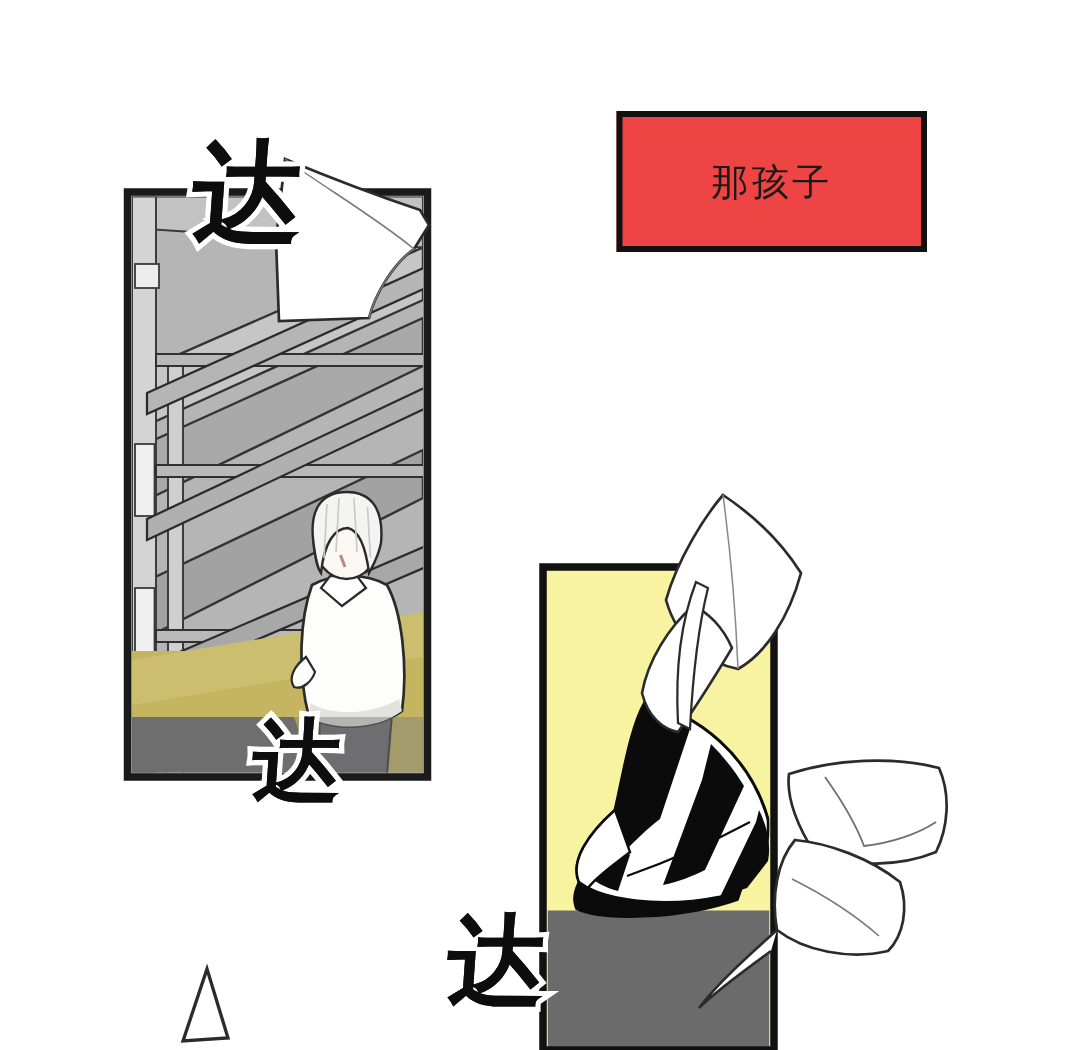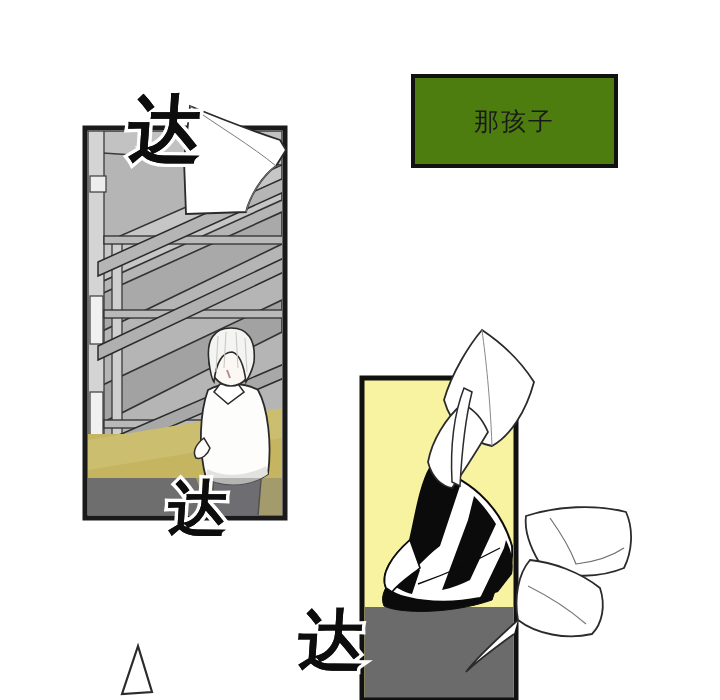--- a/index.html
+++ b/index.html
@@ -27,21 +27,21 @@
     height: 700px;
   }
   
   #dialogue-box {
     position: absolute;
     left: 411px;
     top: 74px;
     width: 207px;
     height: 94px;
     border: 4px solid #111111;
-    background: #4d7c0f;
+    background: #ef4444;
     box-sizing: border-box;
     display: flex;
     align-items: center;
     justify-content: center;
   }
   #dialogue-text {
     font-family: "DejaVu Sans", sans-serif;
     font-size: 25px;
     color: #1a1a1a;
     letter-spacing: 2px;

